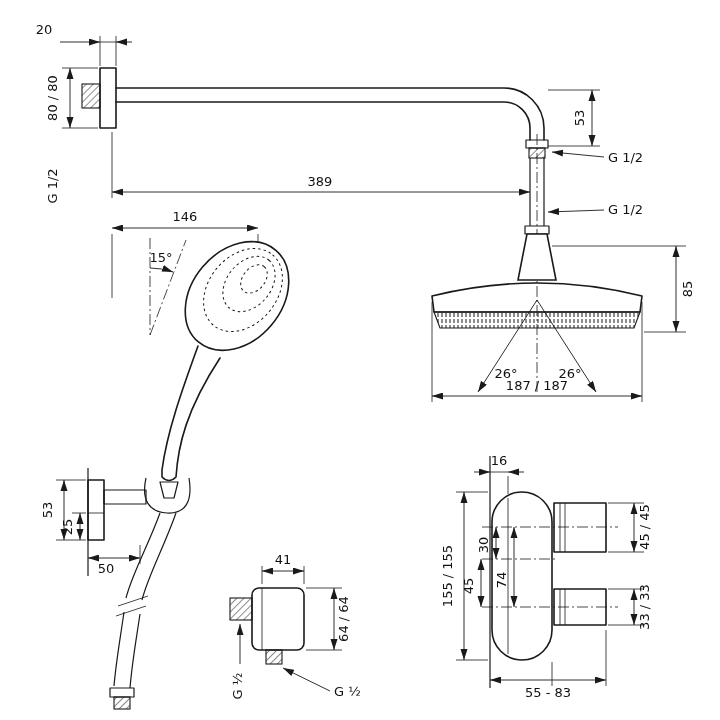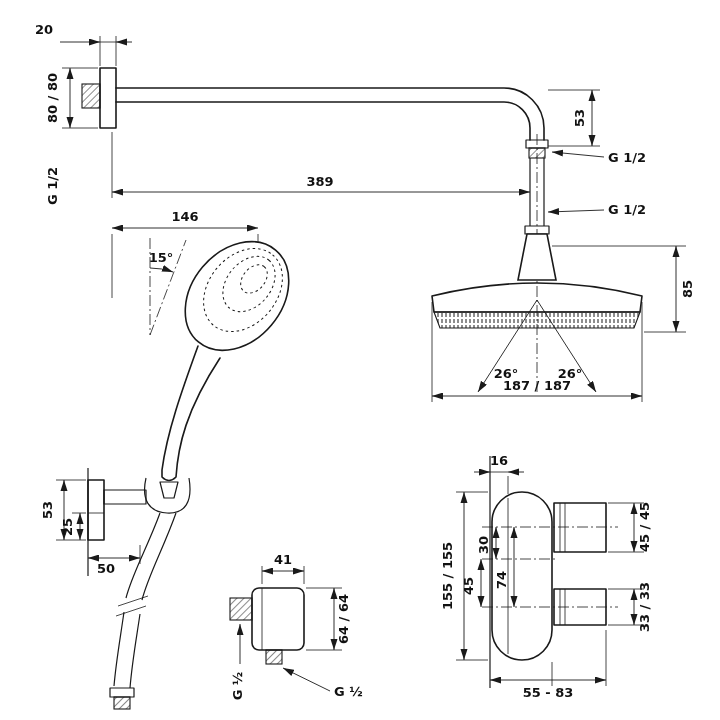--- a/index.html
+++ b/index.html
@@ -1,16 +1,16 @@
 <!DOCTYPE html>
 <html><head>
 <meta charset="utf-8">
 <style>
   html,body{margin:0;padding:0;background:#fff;}
-  #stage{width:720px;height:720px;background:#fff;position:relative;overflow:hidden;font-weight:bold;}
+  #stage{width:720px;height:720px;background:#fff;position:relative;overflow:hidden;}
   svg{display:block;}
   .o  {fill:none;stroke:#1a1a1a;stroke-width:1.6;stroke-linejoin:round;stroke-linecap:round;}
   .o2 {fill:none;stroke:#1a1a1a;stroke-width:1.2;stroke-linejoin:round;}
   .w  {fill:#fff;stroke:#1a1a1a;stroke-width:1.6;}
   .h  {fill:url(#hatch);stroke:#1a1a1a;stroke-width:1.1;}
   .nz {fill:url(#noz);stroke:#1a1a1a;stroke-width:1.1;}
   .x  {fill:none;stroke:#1a1a1a;stroke-width:0.8;}
   .d  {fill:none;stroke:#1a1a1a;stroke-width:0.9;marker-start:url(#arrS);marker-end:url(#arrE);}
   .d1 {fill:none;stroke:#1a1a1a;stroke-width:0.9;marker-end:url(#arrE);}
   .cl {fill:none;stroke:#1a1a1a;stroke-width:0.8;stroke-dasharray:11 3 2 3;}

